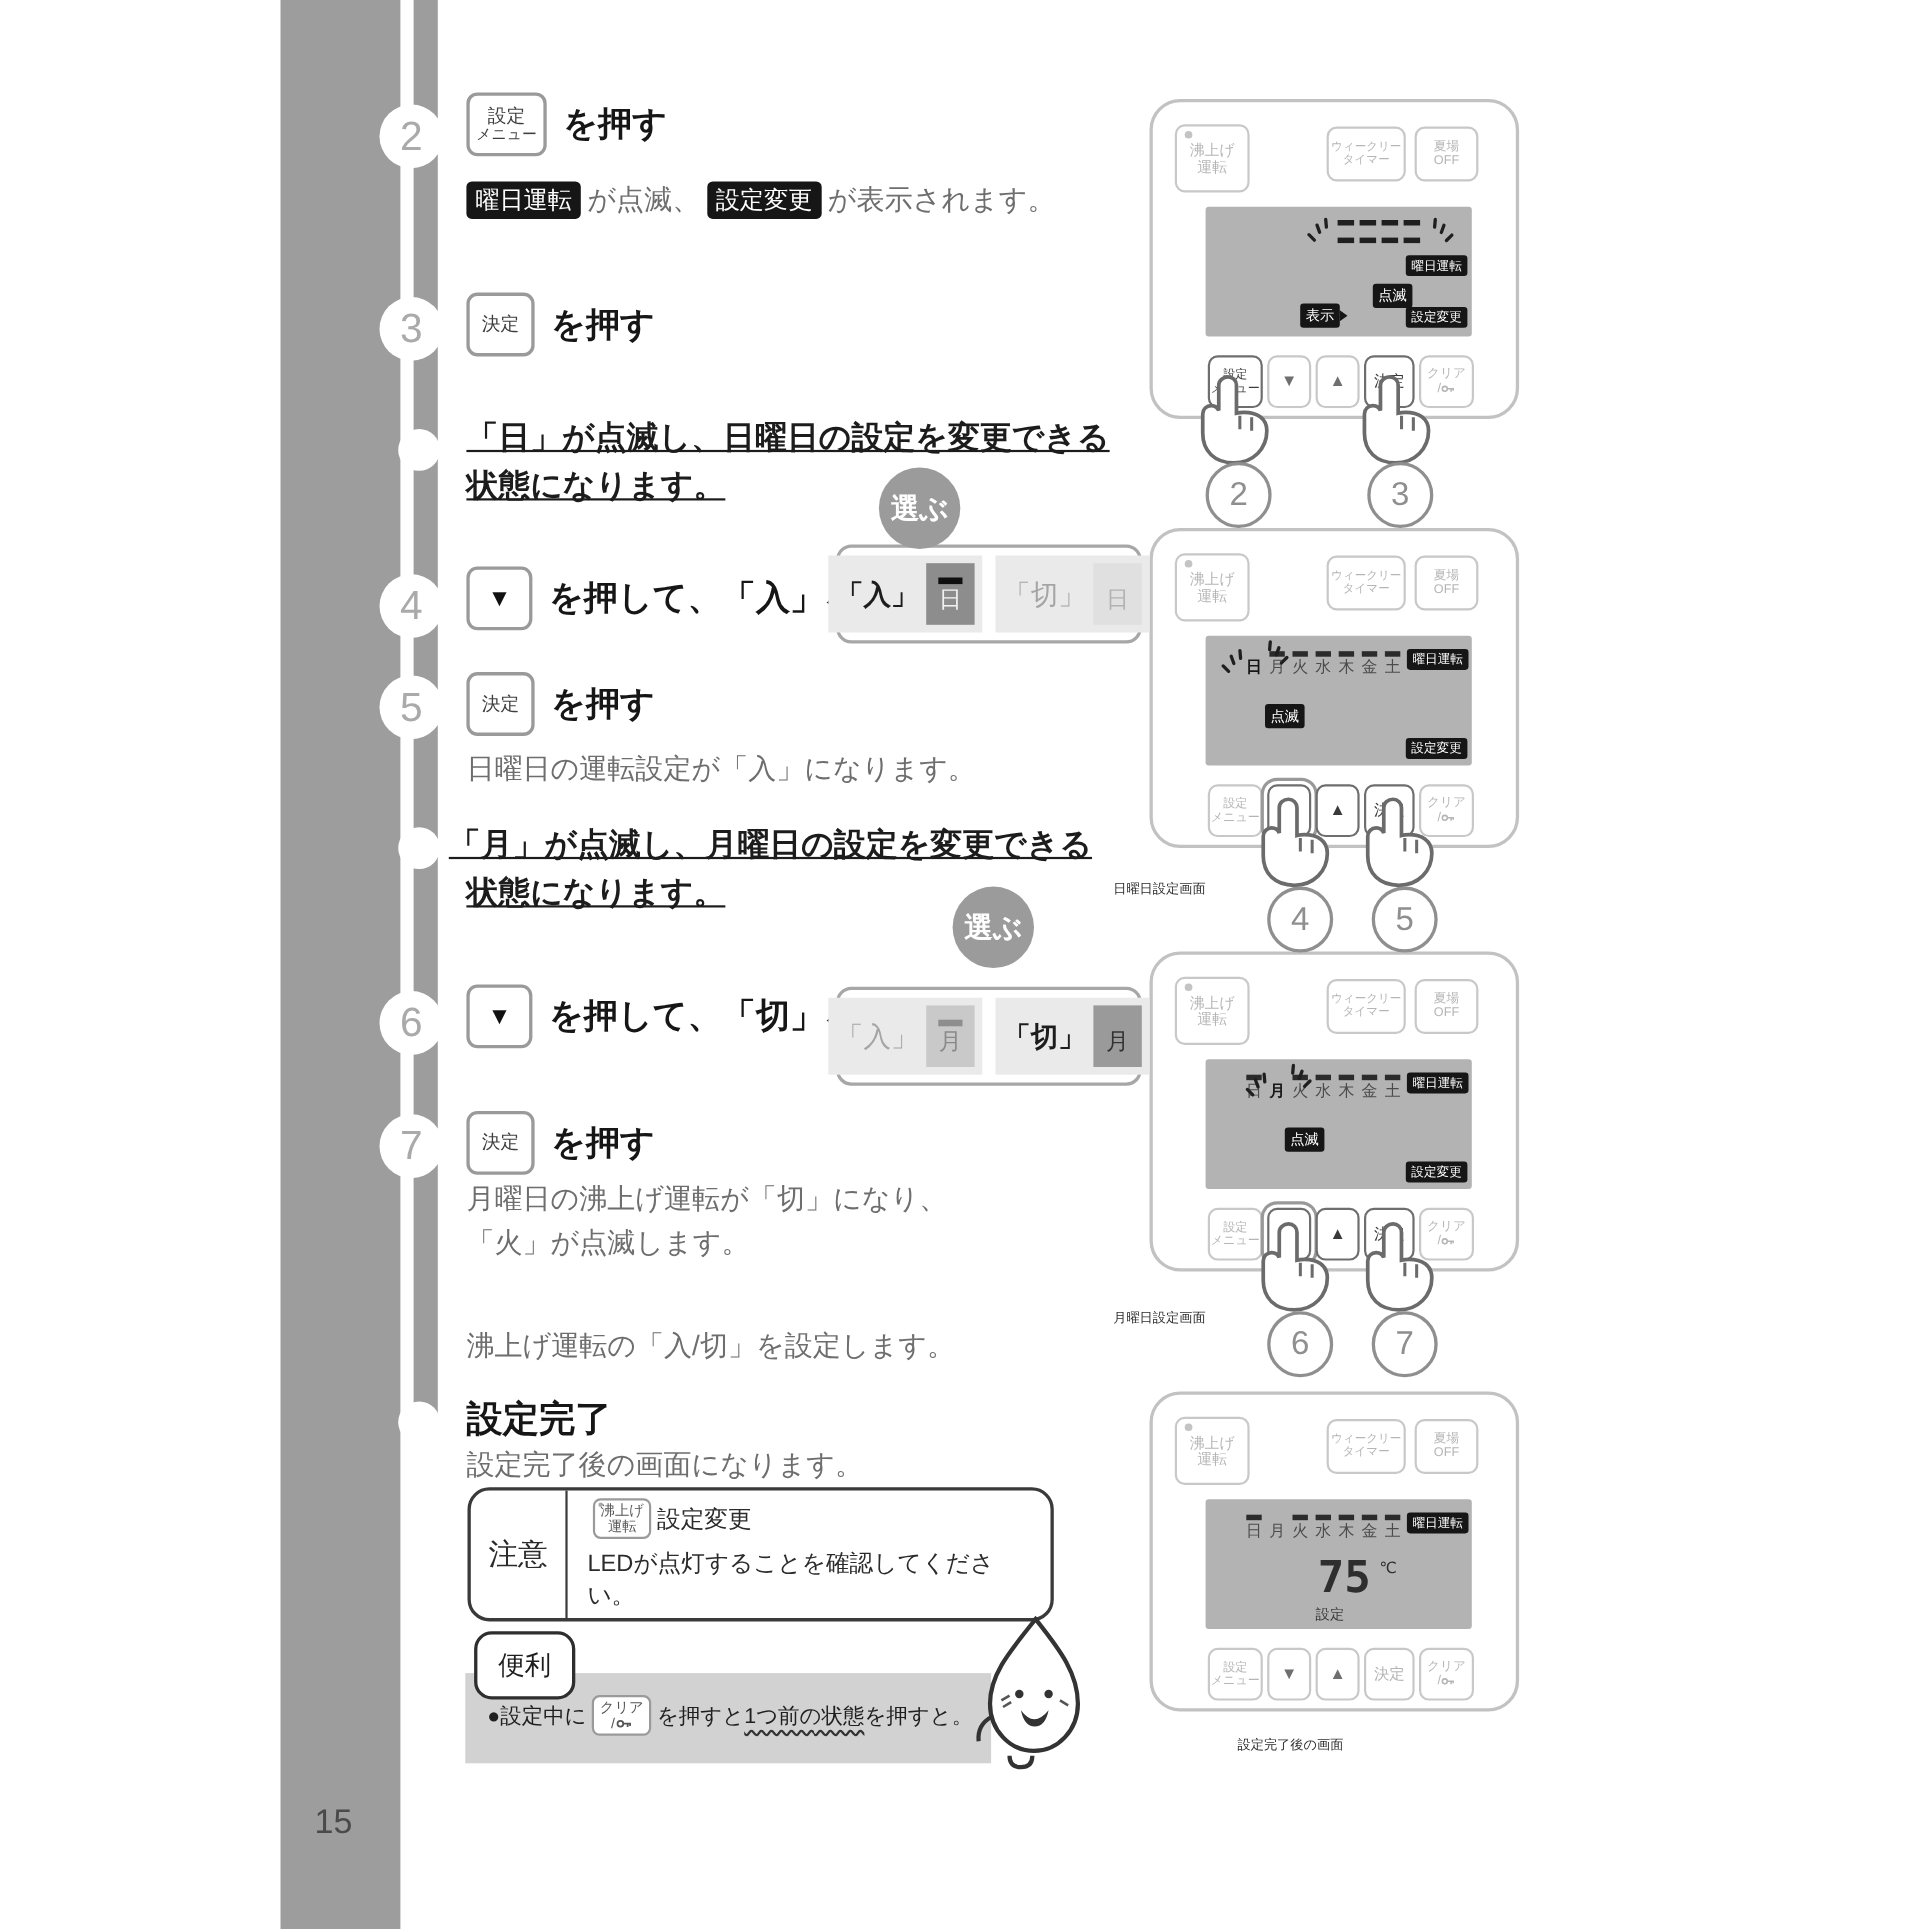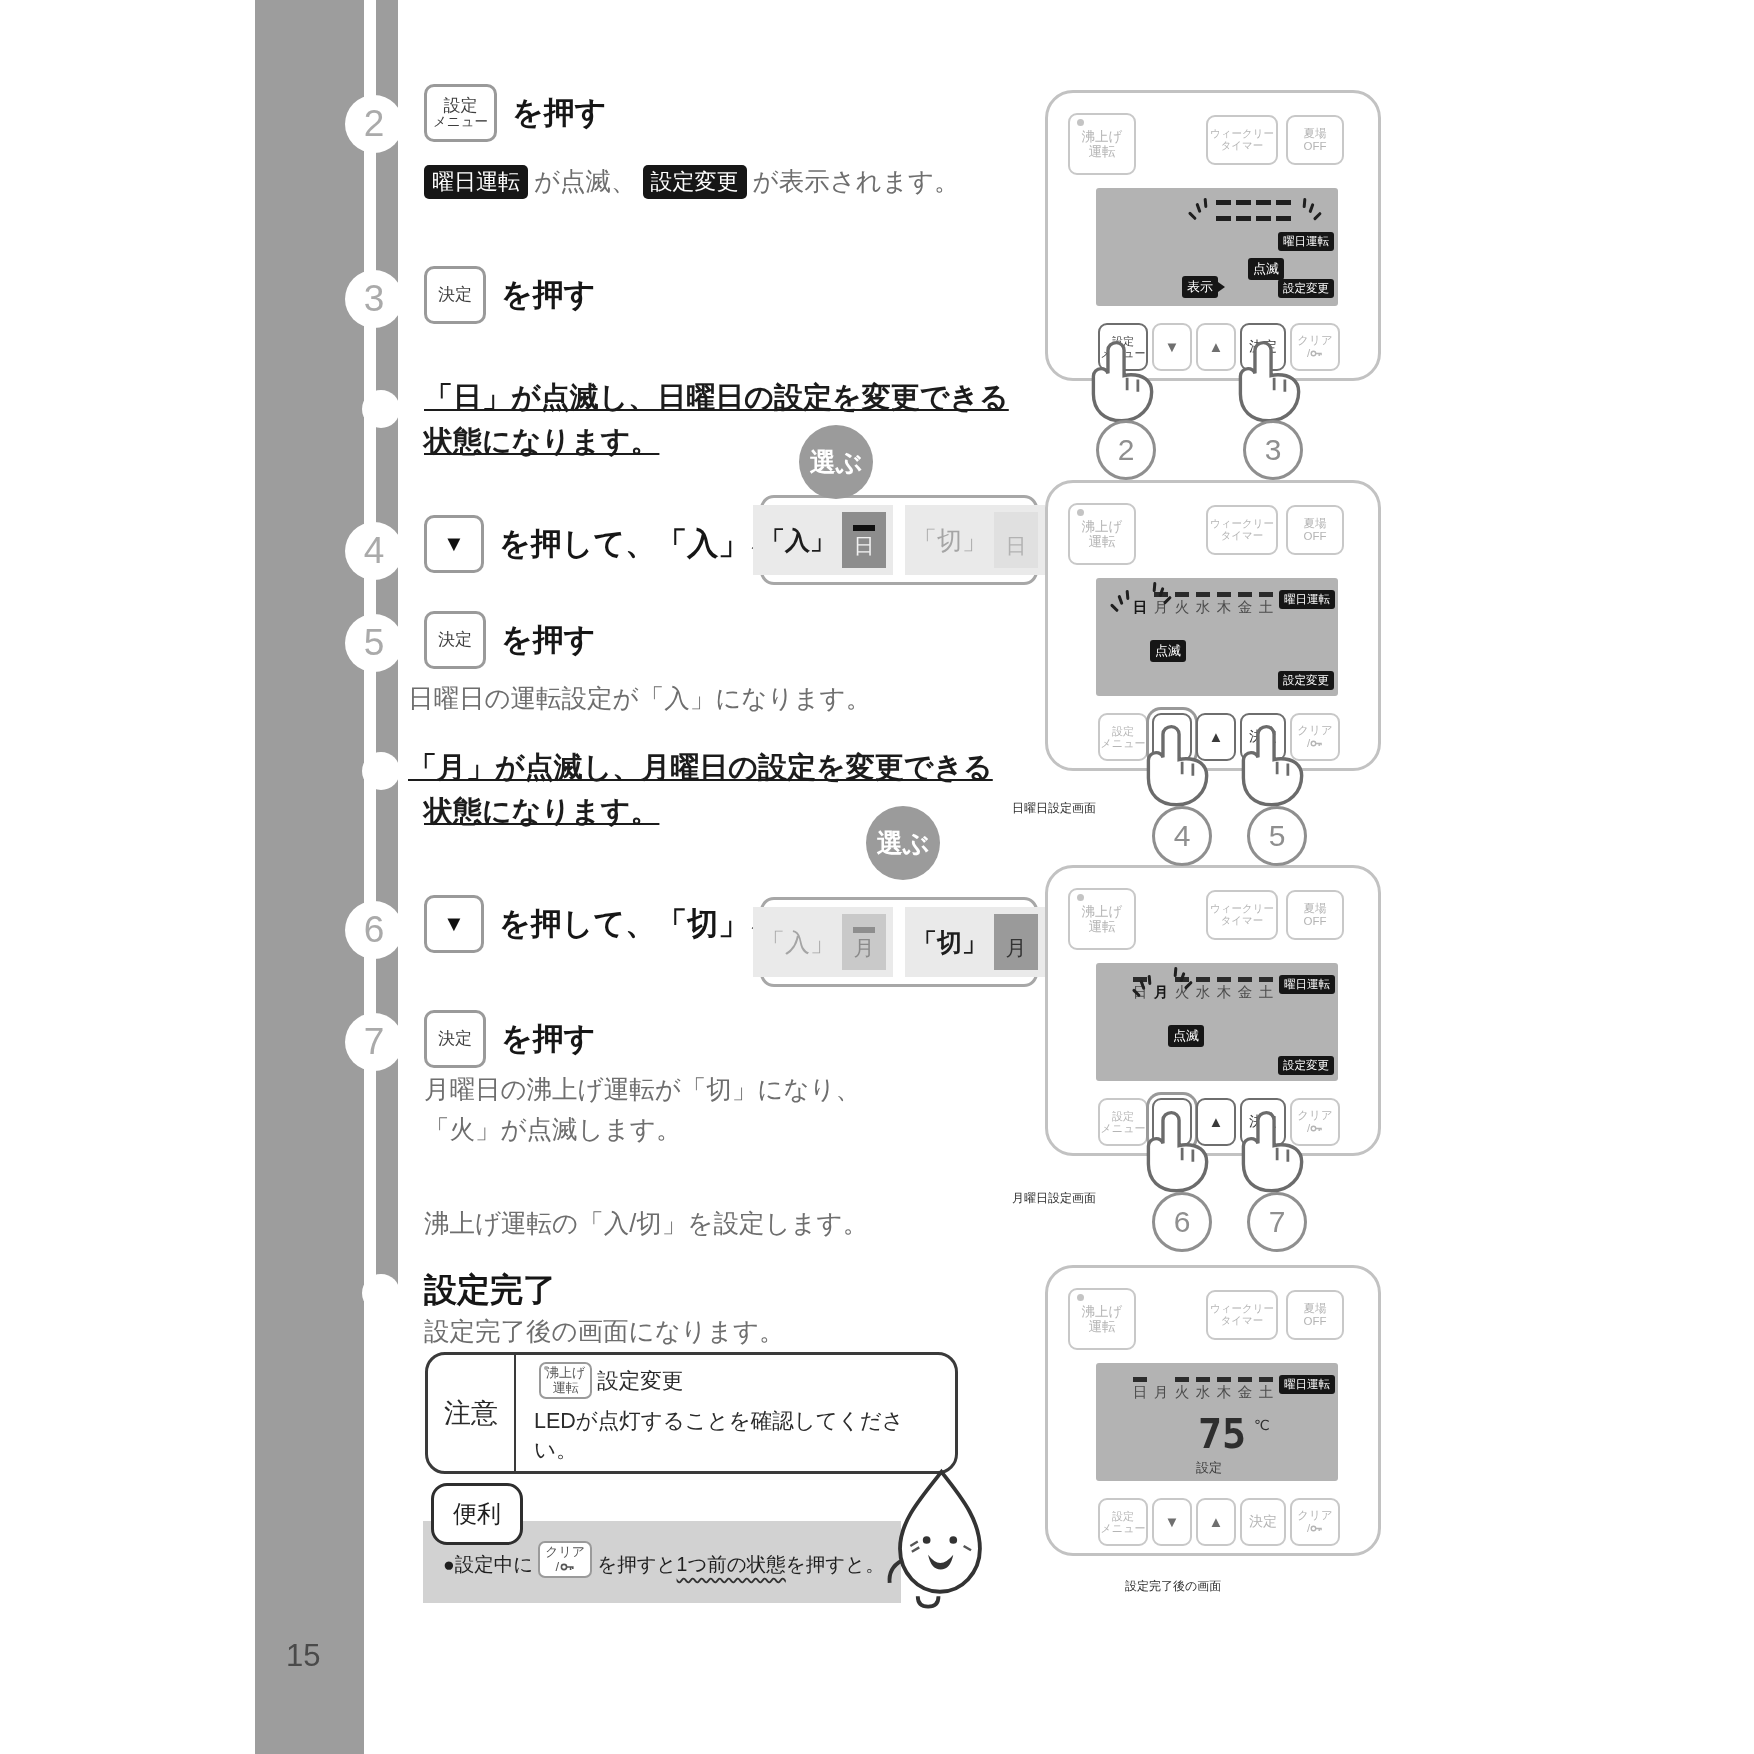--- a/index.html
+++ b/index.html
@@ -55,21 +55,21 @@
   .cline{display:flex;align-items:center;flex-wrap:nowrap;}
   .minibtn{display:inline-flex;flex-direction:column;align-items:center;justify-content:center;border:2px solid #9a9a9a;
            border-radius:7px;padding:2px 5px;font-size:13px;line-height:1.12;color:#555;background:#fff;
            position:relative;margin:0 5px;}
   .minibtn .mdot{position:absolute;top:2px;left:3px;width:4px;height:4px;border-radius:50%;background:#aaa;}
 
   
   .benri-rect{position:absolute;left:423px;top:1521px;width:478px;height:82px;background:#d2d2d2;}
   .benri-label{position:absolute;left:431px;top:1483px;width:86px;height:56px;background:#fff;border:3px solid #2e2e2e;
                border-radius:16px;display:flex;align-items:center;justify-content:center;font-size:24px;color:#1e1e1e;z-index:2;}
-  .benri-line{position:absolute;left:443px;top:1541px;display:flex;align-items:flex-end;font-size:19.5px;color:#1f1f1f;z-index:2;}
+  .benri-line{position:absolute;left:443px;top:1541px;display:flex;align-items:center;font-size:19.5px;color:#1f1f1f;z-index:2;}
   .wavy{text-decoration-line:underline;text-decoration-style:wavy;text-decoration-color:#333;text-underline-offset:6px;}
   .mascot{position:absolute;left:882px;top:1466px;z-index:3;}
 
   
   .panel{position:absolute;width:330px;height:285px;background:#fff;border:3px solid #c2c2c2;border-radius:28px;}
   .pbtn{position:absolute;border:2.5px solid #c8c8c8;border-radius:9px;background:#fff;color:#b5b5b5;
         line-height:1.12;display:flex;flex-direction:column;align-items:center;justify-content:center;text-align:center;}
   .pbtn.dark{border-color:#6e6e6e;color:#3a3a3a;}
   .pbtn.mid{color:#6f6f6f;}
   .pbtn.ring{box-shadow:0 0 0 3px #fff,0 0 0 6px #999;}
@@ -168,21 +168,21 @@
 
   <div class="stepcircle" style="left:345px;top:614px;">
       <span>5</span>
     </div>
   <div class="steprow" style="left:424px;top:611px;">
     <span class="keybtn">
         <span class="kl1">決定</span>
       </span>
     <span class="action">を押す</span>
   </div>
-  <div class="desc" style="left:408px;top:681px;">日曜日の運転設定が「入」になります。</div>
+  <div class="desc" style="left:424px;top:681px;">日曜日の運転設定が「入」になります。</div>
 
   <div class="bullet" style="left:362px;top:752px;"></div>
   <div class="note" style="left:408px;top:748px;">「月」が点滅し、月曜日の設定を変更できる</div>
   <div class="note" style="left:424px;top:792px;">状態になります。</div>
 
   <div class="stepcircle" style="left:345px;top:901px;">
       <span>6</span>
     </div>
   <div class="steprow" style="left:424px;top:895px;">
     <span class="keybtn tri">▼</span>

